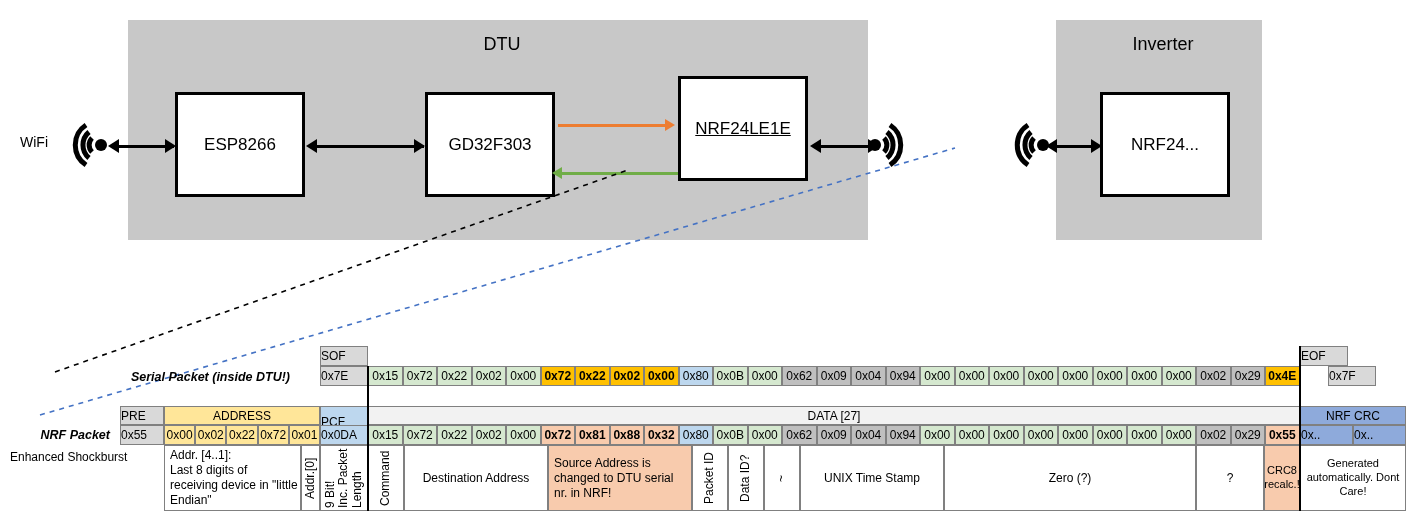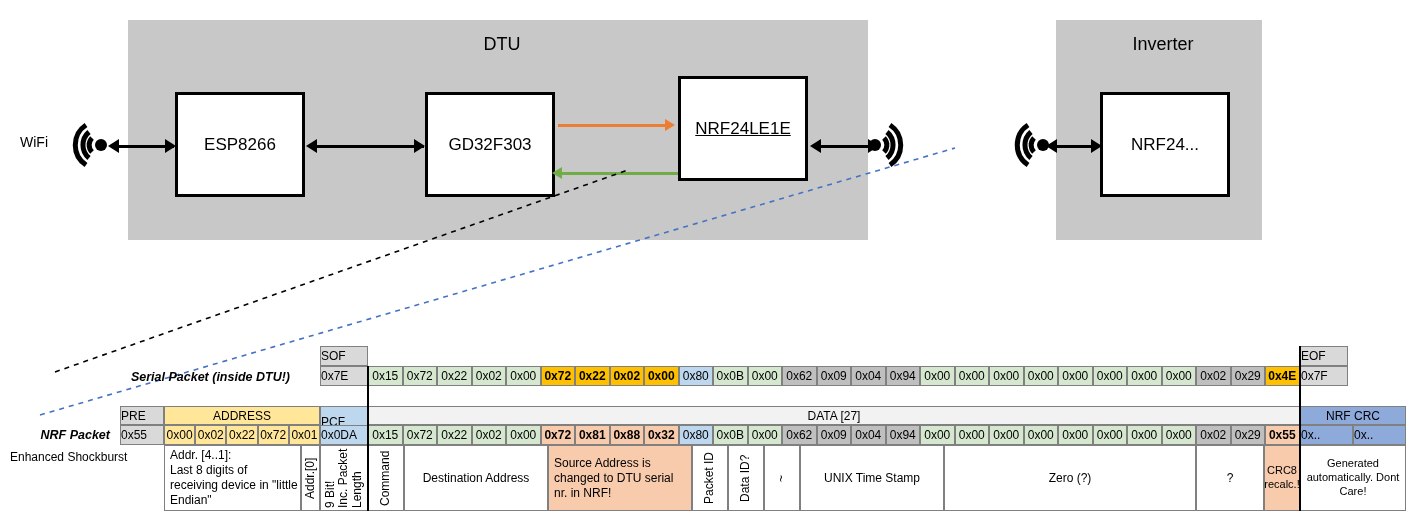--- a/index.html
+++ b/index.html
@@ -178,21 +178,21 @@
       <div class="cell center c-green" style="left: 989px; top: 366px; width: 34.5px; height: 20px;">0x00</div>
       <div class="cell center c-green" style="left: 1023.5px; top: 366px; width: 34.5px; height: 20px;">0x00</div>
       <div class="cell center c-green" style="left: 1058px; top: 366px; width: 34.5px; height: 20px;">0x00</div>
       <div class="cell center c-green" style="left: 1092.5px; top: 366px; width: 34.5px; height: 20px;">0x00</div>
       <div class="cell center c-green" style="left: 1127px; top: 366px; width: 34.5px; height: 20px;">0x00</div>
       <div class="cell center c-green" style="left: 1161.5px; top: 366px; width: 34.5px; height: 20px;">0x00</div>
       <div class="cell center c-greyd" style="left: 1196px; top: 366px; width: 34.5px; height: 20px;">0x02</div>
       <div class="cell center c-greyd" style="left: 1230.5px; top: 366px; width: 34.5px; height: 20px;">0x29</div>
       <div class="cell center c-gold bold" style="left: 1265px; top: 366px; width: 34.5px; height: 20px;">0x4E</div>
     </div>
-  <div class="cell c-grey left" style="left:1300px;top:366px;width:48px;height:20px;">0x7F</div>
+  <div class="cell c-grey left" style="left:1328px;top:366px;width:48px;height:20px;">0x7F</div>
 
   <div class="cell c-grey left" style="left:120px;top:406px;width:44px;height:19px;">PRE</div>
   <div class="cell c-amber center" style="left:164px;top:406px;width:156px;height:19px;">ADDRESS</div>
   <div class="cell c-blue left" style="left:320px;top:406px;width:48px;height:31px;">PCF</div>
   <div class="cell c-empty center" style="left:368px;top:406px;width:932px;height:19px;">DATA [27]</div>
   <div class="cell c-blued center" style="left:1300px;top:406px;width:106px;height:19px;">NRF CRC</div>
 
   <div class="cell c-grey left" style="left:120px;top:425px;width:44px;height:20px;">0x55</div>
   <div id="nrf-address">
       <div class="cell center c-amber" style="left: 164px; top: 425px; width: 31.2px; height: 20px;">0x00</div>

